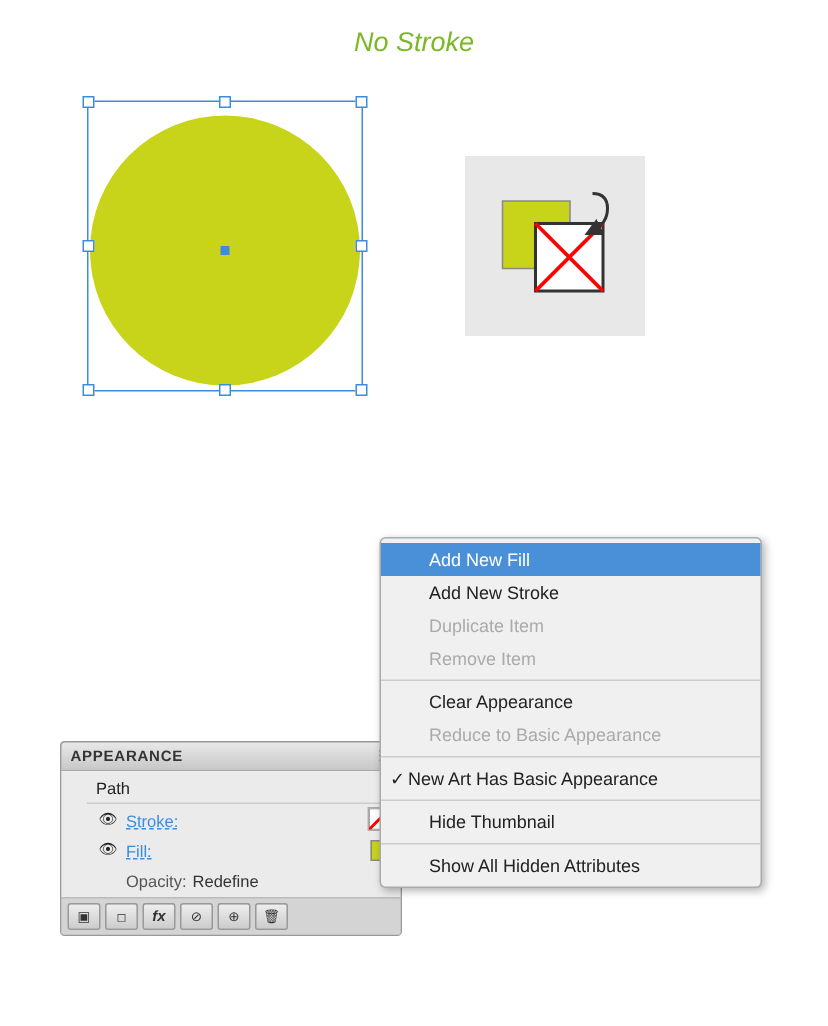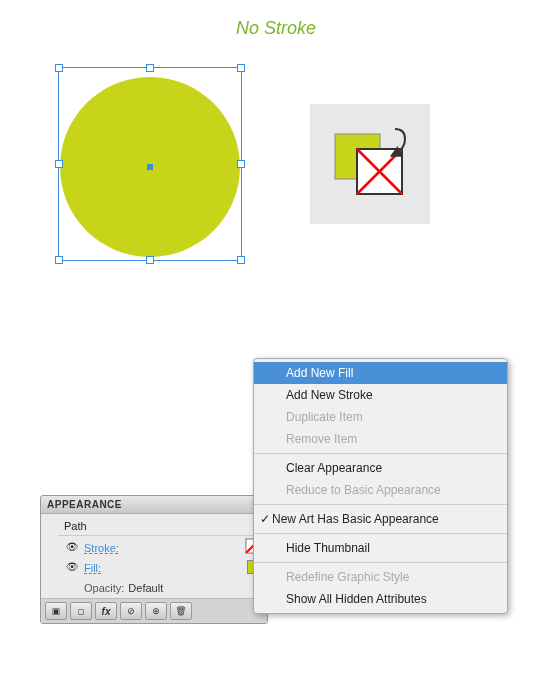--- a/index.html
+++ b/index.html
@@ -307,21 +307,21 @@
       <div class="row-icon">
         <span style="font-size:10px;">👁</span>
       </div>
       <span class="row-label" style="color:#3a8dde;text-decoration:underline;text-decoration-style:dashed;">Fill:</span>
       <div class="fill-swatch"></div>
     </div>
 
     <div class="panel-row">
       <div class="row-icon"></div>
       <span style="color:#555;margin-right:4px;">Opacity:</span>
-      <span style="color:#333;">Default</span>
+      <span style="color:#333;">Redefine</span>
     </div>
   </div>
 
   <div id="panel-bottom">
     <div class="panel-btn">▣</div>
     <div class="panel-btn" style="font-size:8px;">◻</div>
     <div class="panel-btn" style="font-style:italic;font-weight:bold;font-size:10px;">fx</div>
     <div class="panel-btn">⊘</div>
     <div class="panel-btn">⊕</div>
     <div class="panel-btn">🗑</div>
@@ -334,15 +334,14 @@
     <div class="menu-item disabled"><span class="check-mark"> </span>Duplicate Item</div>
     <div class="menu-item disabled"><span class="check-mark"> </span>Remove Item</div>
     <div class="menu-separator"></div>
     <div class="menu-item"><span class="check-mark"> </span>Clear Appearance</div>
     <div class="menu-item disabled"><span class="check-mark"> </span>Reduce to Basic Appearance</div>
     <div class="menu-separator"></div>
     <div class="menu-item checked"><span class="check-mark">✓</span>New Art Has Basic Appearance</div>
     <div class="menu-separator"></div>
     <div class="menu-item"><span class="check-mark"> </span>Hide Thumbnail</div>
     <div class="menu-separator"></div>
-    <div class="menu-item disabled"><span class="check-mark"> </span>Redefine Graphic Style</div>
     <div class="menu-item"><span class="check-mark"> </span>Show All Hidden Attributes</div>
   </div>
 
 </body></html>

